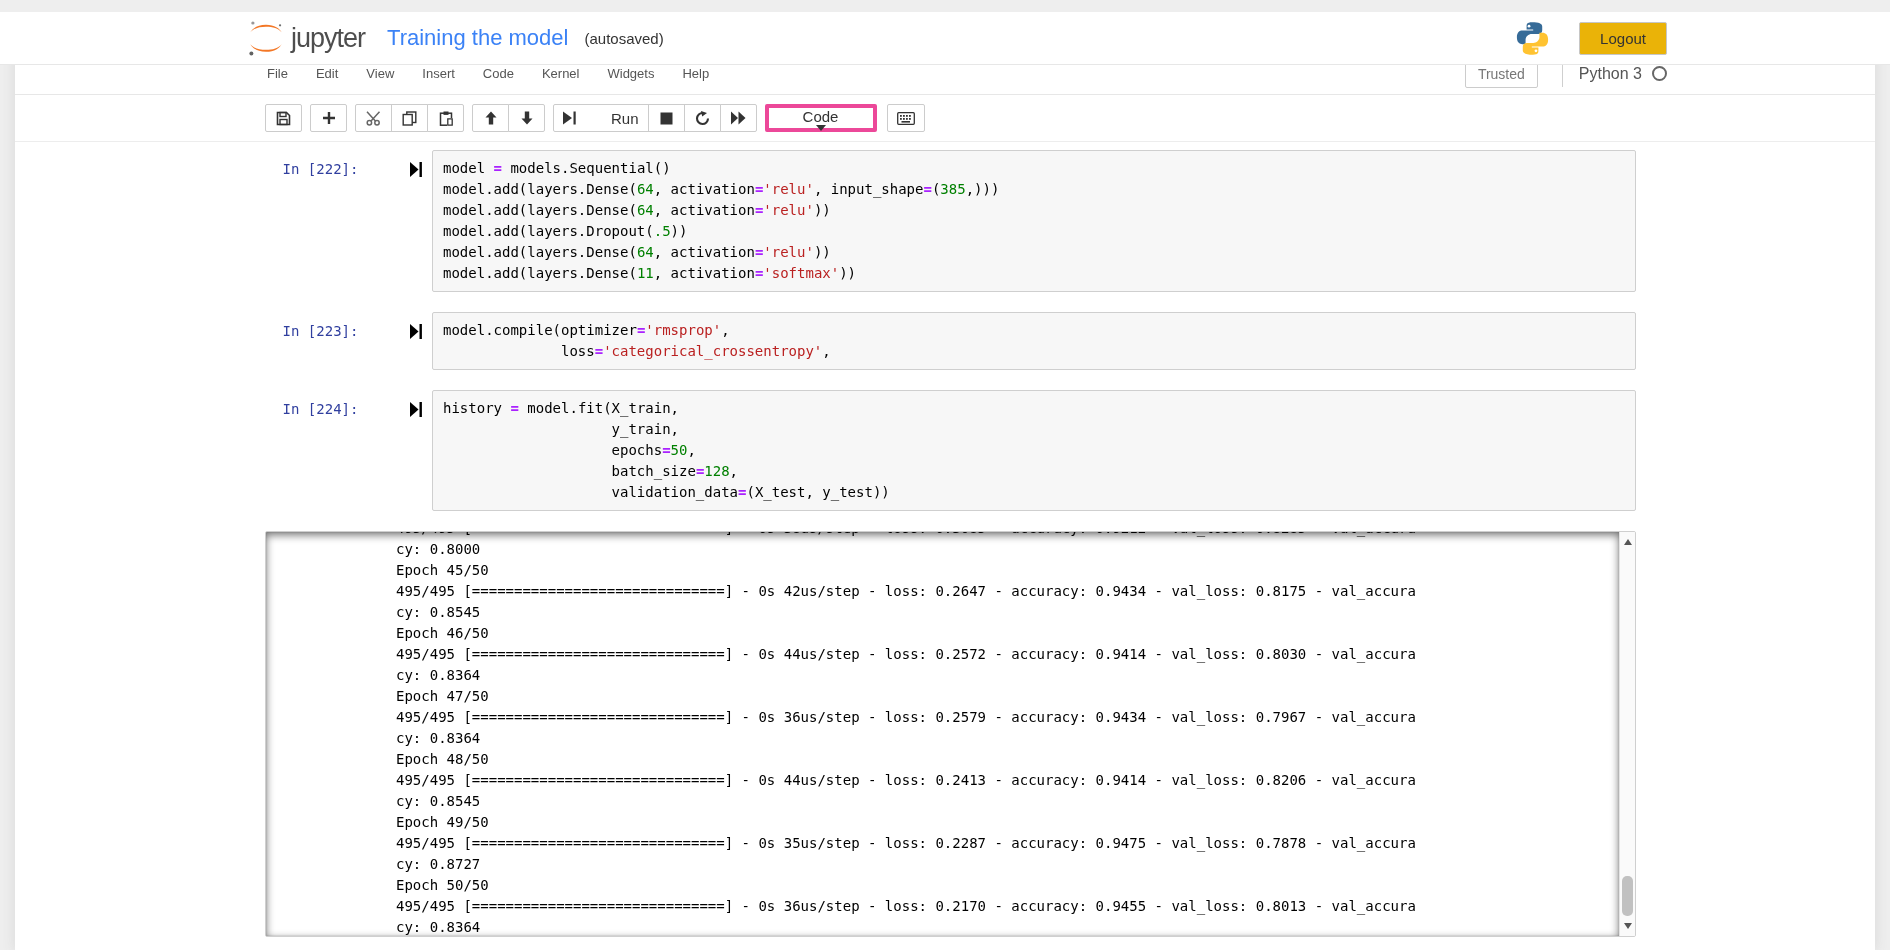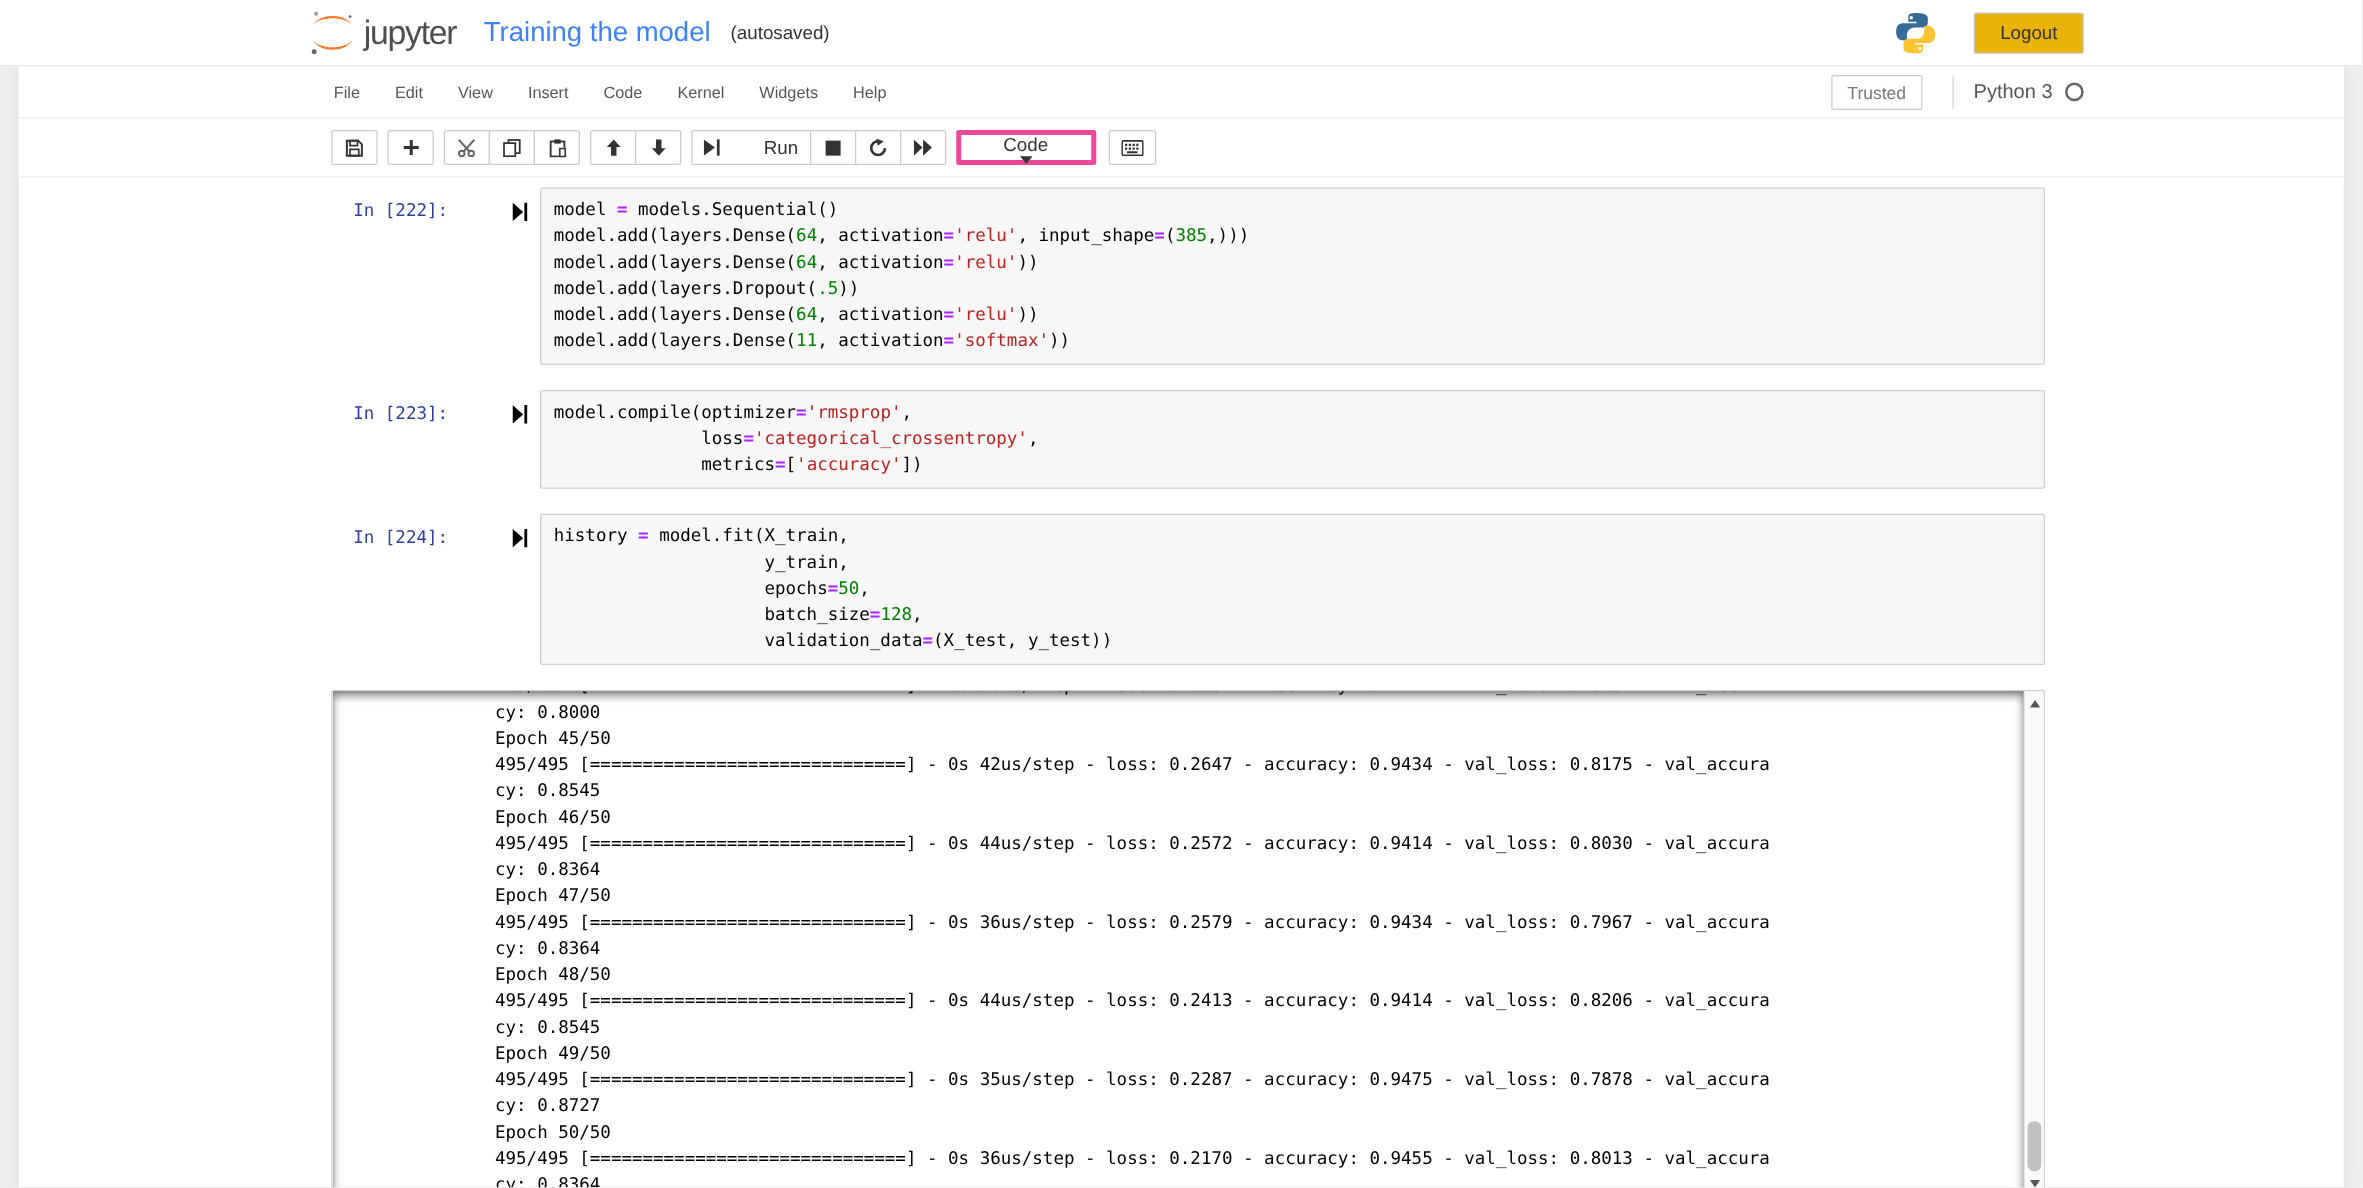--- a/index.html
+++ b/index.html
@@ -3,21 +3,21 @@
 <meta charset="utf-8">
 <style>
   * { margin:0; padding:0; box-sizing:border-box; }
   html,body { background:#e8e8e8; }
   #app {
     position:relative; width:1890px; height:950px; overflow:hidden;
     background:#eeeeee; font-family:"Liberation Sans", sans-serif; color:#333;
   }
   
   #hdr {
-    position:absolute; top:0; left:0; right:0; height:53px; background:#fff;
+    position:absolute; top:12px; left:0; right:0; height:53px; background:#fff;
     border-bottom:1px solid #e7e7e7; display:flex; align-items:center;
     padding:0 223px 0 247px; z-index:5;
   }
   .logo-wrap { display:flex; align-items:center; cursor:pointer; }
   .logo-text { font-size:27px; color:#4e4e4e; letter-spacing:-1px; margin-left:6px; }
   .nb-title { margin-left:22px; font-size:22px; color:#3b82f6; }
   .autosave { margin-left:16px; font-size:15px; color:#333; }
   .hdr-spacer { flex:1; }
   .logout-btn {
     margin-left:28px; background:#eab308; border:1px solid #c6c6c6; border-radius:2px;
@@ -281,21 +281,20 @@
             <div class="prompt-col">
               <div class="prompt">In [223]:</div>
   <svg class="run-marker" width="12" height="15" viewBox="0 0 12 15">
     <path d="M0 0 L8.5 7.5 L0 15 Z" fill="#000"></path>
                 <rect x="9.5" y="0" width="2.4" height="15" fill="#000"></rect>
   </svg>
 </div>
             <div class="codebox">
               <div class="code-line"><span class="tok-n">model.compile(optimizer</span><span class="tok-o">=</span><span class="tok-s">'rmsprop'</span><span class="tok-n">,</span></div>
               <div class="code-line"><span class="tok-n">              loss</span><span class="tok-o">=</span><span class="tok-s">'categorical_crossentropy'</span><span class="tok-n">,</span></div>
-              <div class="code-line"><span class="tok-n">              metrics</span><span class="tok-o">=</span><span class="tok-n">[</span><span class="tok-s">'accuracy'</span><span class="tok-n">])</span></div>
             </div>
           </div>
           <div class="cell">
             <div class="prompt-col">
               <div class="prompt">In [224]:</div>
   <svg class="run-marker" width="12" height="15" viewBox="0 0 12 15">
     <path d="M0 0 L8.5 7.5 L0 15 Z" fill="#000"></path>
                 <rect x="9.5" y="0" width="2.4" height="15" fill="#000"></rect>
   </svg>
 </div>

